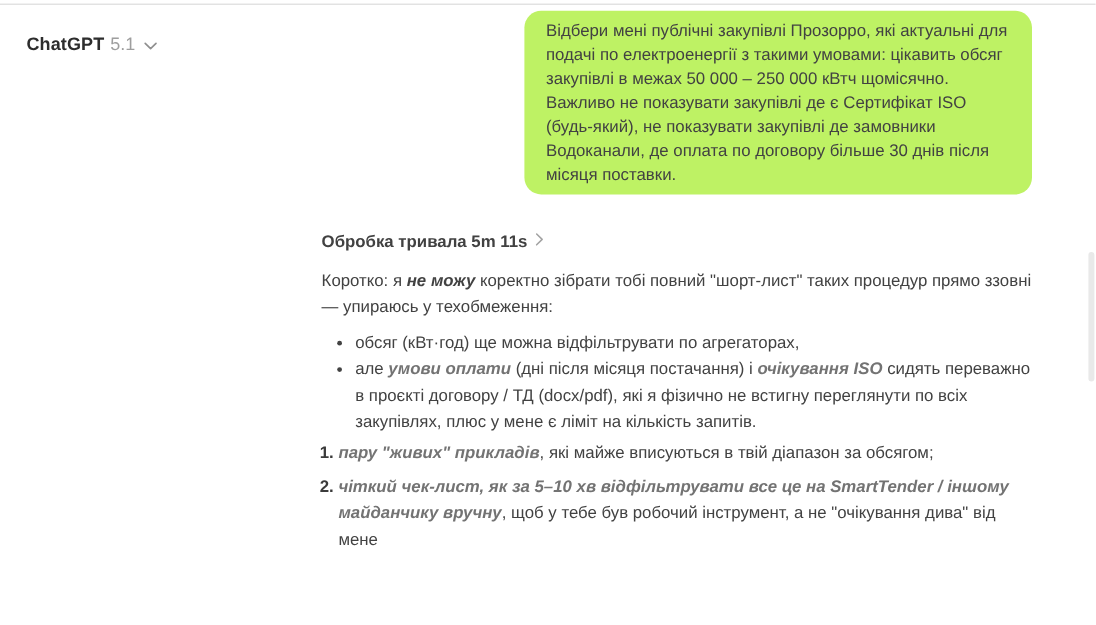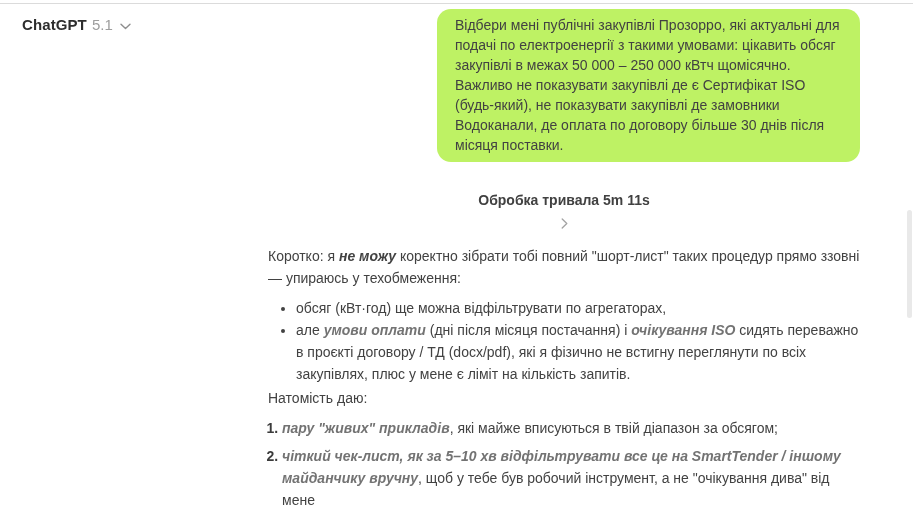--- a/index.html
+++ b/index.html
@@ -9,21 +9,21 @@
     background:#ffffff;
     font-family:"Liberation Sans","DejaVu Sans",sans-serif;
     color:#424242;
     overflow:hidden;
   }
   .top-hairline {
     position:absolute; top:3px; left:0; width:913px; height:1px;
     background:#dbdbdb;
   }
   .model-header {
-    position:absolute; top:14px; left:22px;
+    position:absolute; top:27px; left:22px;
     display:flex; align-items:center; gap:5px;
     cursor:pointer; user-select:none;
   }
   .model-name { font-size:15px; font-weight:600; color:#2d2d2d; letter-spacing:.1px; }
   .model-version { font-size:15px; font-weight:400; color:#9e9e9e;text-align:center; }
   .chev-down { margin-left:2px; margin-top:2px; }
 
   .chat-column {
     position:absolute; left:268px; top:9px; width:592px;
   }
@@ -33,21 +33,21 @@
     background:#bef264;
     border-radius:14px;
     padding:6px 18px 7px 18px;
     font-size:14px;
     line-height:20px;
     color:#424242;
   }
   .thinking-row {
     margin:30px 0 12px 0;
     display:flex; align-items:center; gap:7px;
-    cursor:pointer; user-select:none;flex-direction:column;
+    cursor:pointer; user-select:none;
   }
   .thinking-label { font-size:14px; font-weight:600; color:#414141; }
   .assistant-body { font-size:14px; line-height:22px; color:#424242; }
   .assistant-body p { margin:0 0 8px 0; }
   .assistant-body em { font-style:italic;font-weight:bold; }
   .assistant-body b { font-weight:600; color:#737373;font-style:italic; }
   .assistant-body ul {
     list-style:disc;
     margin:4px 0 2px 0;
     padding-left:28px;
@@ -101,21 +101,20 @@
   <div class="assistant-body">
 
     <p><span>Коротко: я </span><em>не можу</em><span> коректно зібрати тобі повний "шорт-лист" таких процедур прямо ззовні — упираюсь у техобмеження:</span></p>
 
     <ul>
       <li><span>обсяг (кВт·год) ще можна відфільтрувати по агрегаторах,</span></li>
       <li><span>але </span><b>умови оплати</b><span> (дні після місяця постачання) і </span><b>очікування ISO</b><span> сидять переважно в проєкті договору / ТД (docx/pdf), які я фізично не встигну переглянути по всіх закупівлях, плюс у мене є ліміт на кількість запитів.</span></li>
     </ul>
 
 
-    <p>Натомість даю:</p>
 
     <ol>
       <li><b>пару "живих" прикладів</b><span>, які майже вписуються в твій діапазон за обсягом;</span></li>
       <li><b>чіткий чек-лист, як за 5–10 хв відфільтрувати все це на SmartTender / іншому майданчику вручну</b><span>, щоб у тебе був робочий інструмент, а не "очікування дива" від мене </span><span class="emoji"></span></li>
     </ol>
 
   </div>
 </div>
 
 <div class="scrollbar-thumb"></div>

